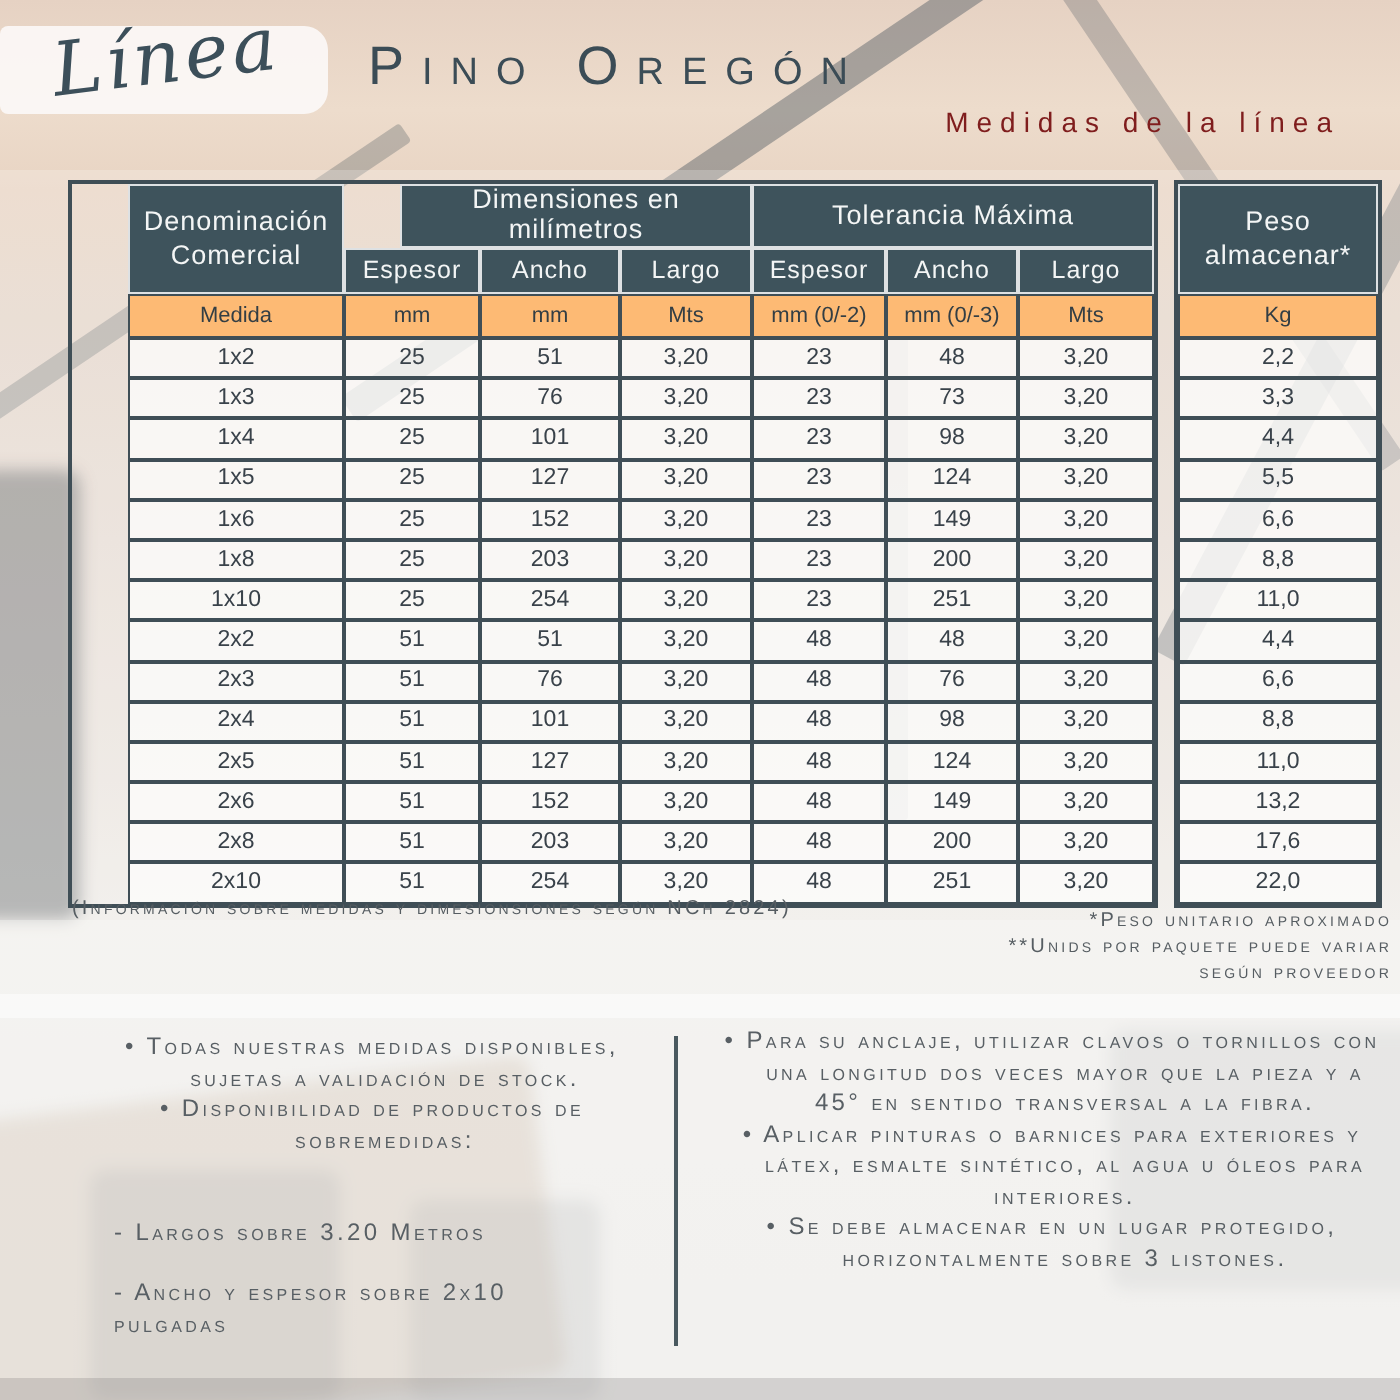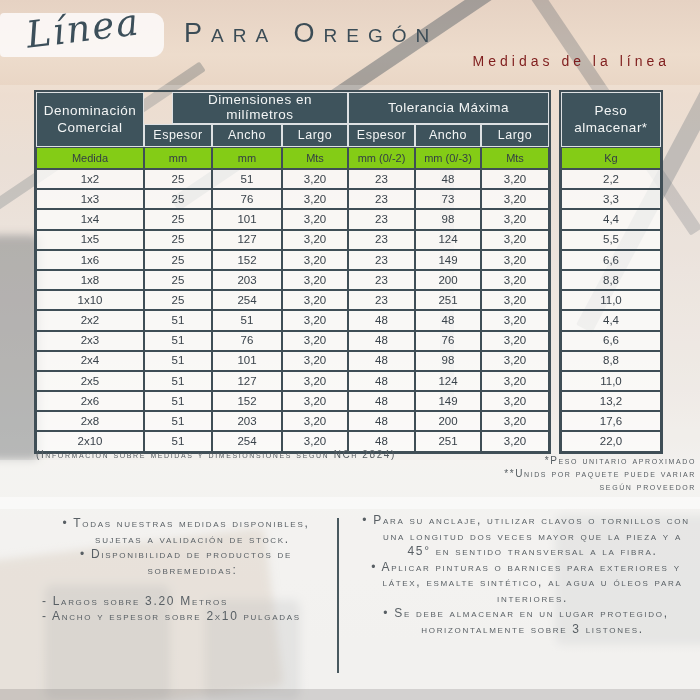--- a/index.html
+++ b/index.html
@@ -33,50 +33,50 @@
   .linea-box{position:absolute;left:0;top:13px;width:164px;height:44px;
     background:rgba(251,248,246,0.93);border-radius:4px 12px 12px 4px;}
   .linea-script{position:absolute;left:26px;top:-6px;font-family:"DejaVu Serif",serif;
     font-style:italic;font-size:37px;color:#3c4f5a;transform:rotate(-7deg);letter-spacing:2px;}
   .main-title{position:absolute;left:184px;top:18px;font-size:27px;letter-spacing:9px;
     font-variant:small-caps;color:#3b4c56;font-weight:400;}
   .subtitle{position:absolute;right:30px;top:53px;font-size:14px;letter-spacing:4px;color:#7f1d1d;}
   
   .table-wrap{position:absolute;left:34px;top:90px;display:flex;gap:8px;}
   .main-grid{display:grid;grid-template-columns:108px 68px 70px 66px 67px 66px 68px;
-    grid-template-rows:32px 23px 22px;grid-auto-rows:20.2px;border:2px solid #3f4e56;}
+    grid-template-rows:32px 23px 22px;grid-auto-rows:20.2px;border:2px solid #3f4e56;padding-left:28px;}
   .peso-grid{display:grid;grid-template-columns:100px;grid-template-rows:55px 22px;
     grid-auto-rows:20.2px;border:2px solid #3f4e56;}
   .cell{display:flex;align-items:center;justify-content:center;box-sizing:border-box;
     font-size:11.5px;color:#39424a;background:rgba(253,252,251,0.78);
     border:1px solid #3f4e56;text-align:center;line-height:1.1;}
   .hdark{background:#3e535c;color:#f3f5f5;border:1px solid rgba(250,250,250,0.85);
     font-size:13.5px;letter-spacing:0.5px;font-weight:400;}
   .hsub{font-size:12.5px;}
-  .units{background:#84cc16;color:#333e44;font-size:11px;}
+  .units{background:#fdba74;color:#333e44;font-size:11px;}
   .two-line{flex-direction:column;gap:2px;}
   .denom{grid-column:1;grid-row:1 / span 2;}
   .gdim{grid-column:2 / span 3;grid-row:1;margin-left:28px;}
   .gtol{grid-column:5 / span 3;grid-row:1;}
   .r2c2{grid-column:2;grid-row:2}.r2c3{grid-column:3;grid-row:2}.r2c4{grid-column:4;grid-row:2}
   .r2c5{grid-column:5;grid-row:2}.r2c6{grid-column:6;grid-row:2}.r2c7{grid-column:7;grid-row:2}
   .r3c1{grid-column:1;grid-row:3}.r3c2{grid-column:2;grid-row:3}.r3c3{grid-column:3;grid-row:3}
   .r3c4{grid-column:4;grid-row:3}.r3c5{grid-column:5;grid-row:3}.r3c6{grid-column:6;grid-row:3}
   .r3c7{grid-column:7;grid-row:3}
   
   .footnote-left{position:absolute;left:36px;top:449px;font-size:10px;letter-spacing:1.6px;
     font-variant:small-caps;color:#565d62;}
   .footnote-right{position:absolute;right:4px;top:454px;font-size:10px;letter-spacing:1.6px;
     font-variant:small-caps;color:#565d62;text-align:right;line-height:13px;}
   
   .notes{font-size:12px;line-height:15.5px;letter-spacing:1.7px;font-variant:small-caps;color:#585f64;}
   .notes-left{position:absolute;left:42px;top:516px;width:288px;}
   .notes-right{position:absolute;left:360px;top:513px;width:332px;text-align:justify;}
   .bullet{padding-left:13px;text-indent:-13px;margin:0;text-align:center;}
-  .dash{margin:0;}
+  .dash{margin:15px;}
   .spacer{height:15.5px;}
   .divider{position:absolute;left:337px;top:518px;width:2px;height:155px;background:#49595f;}
 </style>
 </head>
 <body>
 
 <div class="canvas">
 
   <div class="bg">
     <div class="bg-base"></div>
@@ -94,21 +94,21 @@
     <div class="veil-bottom"></div>
     <div class="strip-light"></div>
     <div class="strip-dark"></div>
   </div>
 
   <div class="content">
 
     <div class="linea-box">
       <span class="linea-script">Línea</span>
     </div>
-    <div class="main-title">Para Oregón</div>
+    <div class="main-title">Pino Oregón</div>
     <div class="subtitle">Medidas de la línea</div>
 
     <div class="table-wrap">
       <div class="main-grid">
         <div class="cell hdark two-line denom">
           <span>Denominación</span>
           <span>Comercial</span>
         </div>
         <div class="cell hdark gdim">Dimensiones en milímetros</div>
         <div class="cell hdark gtol">Tolerancia Máxima</div>

